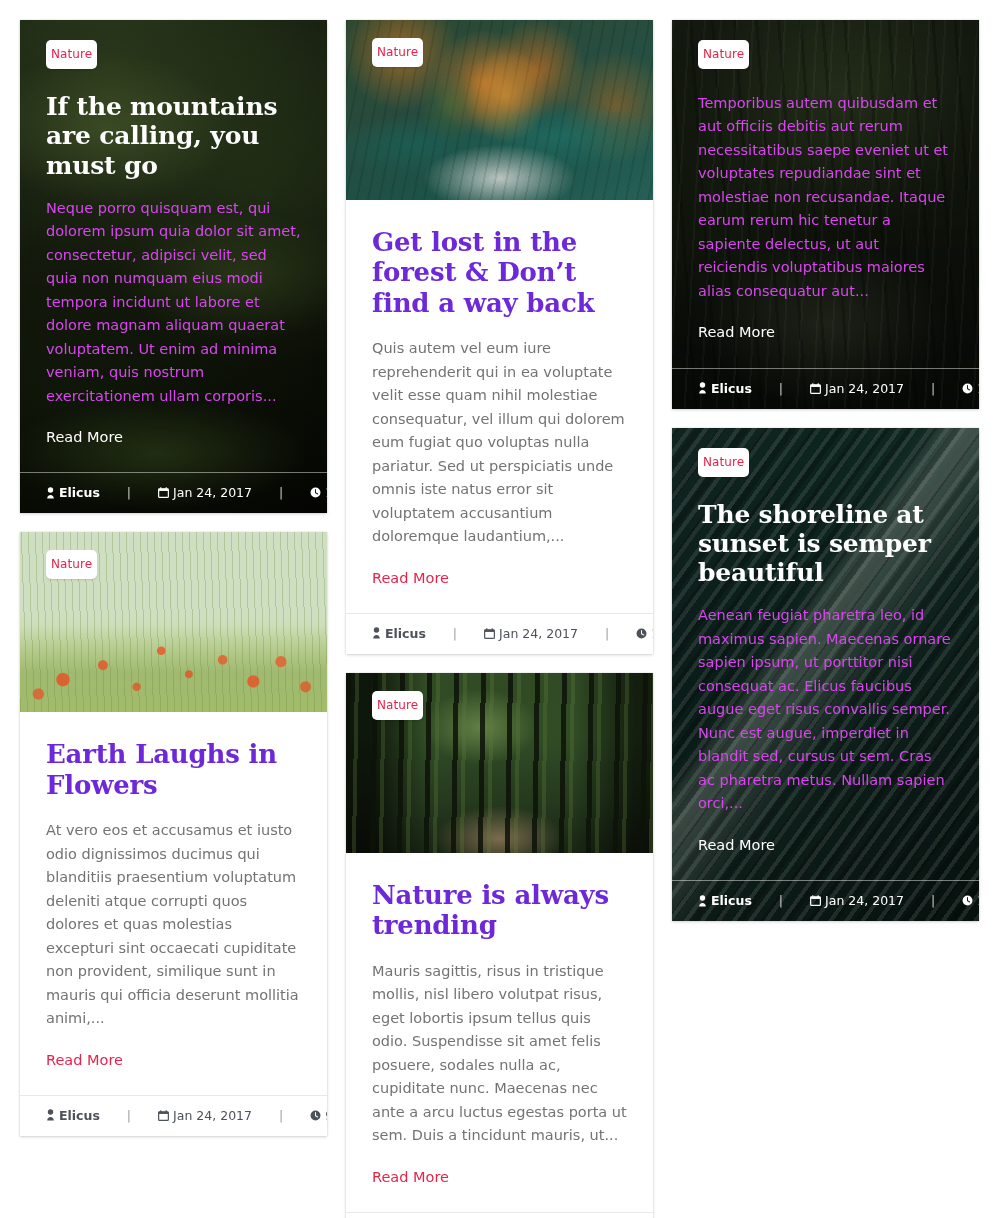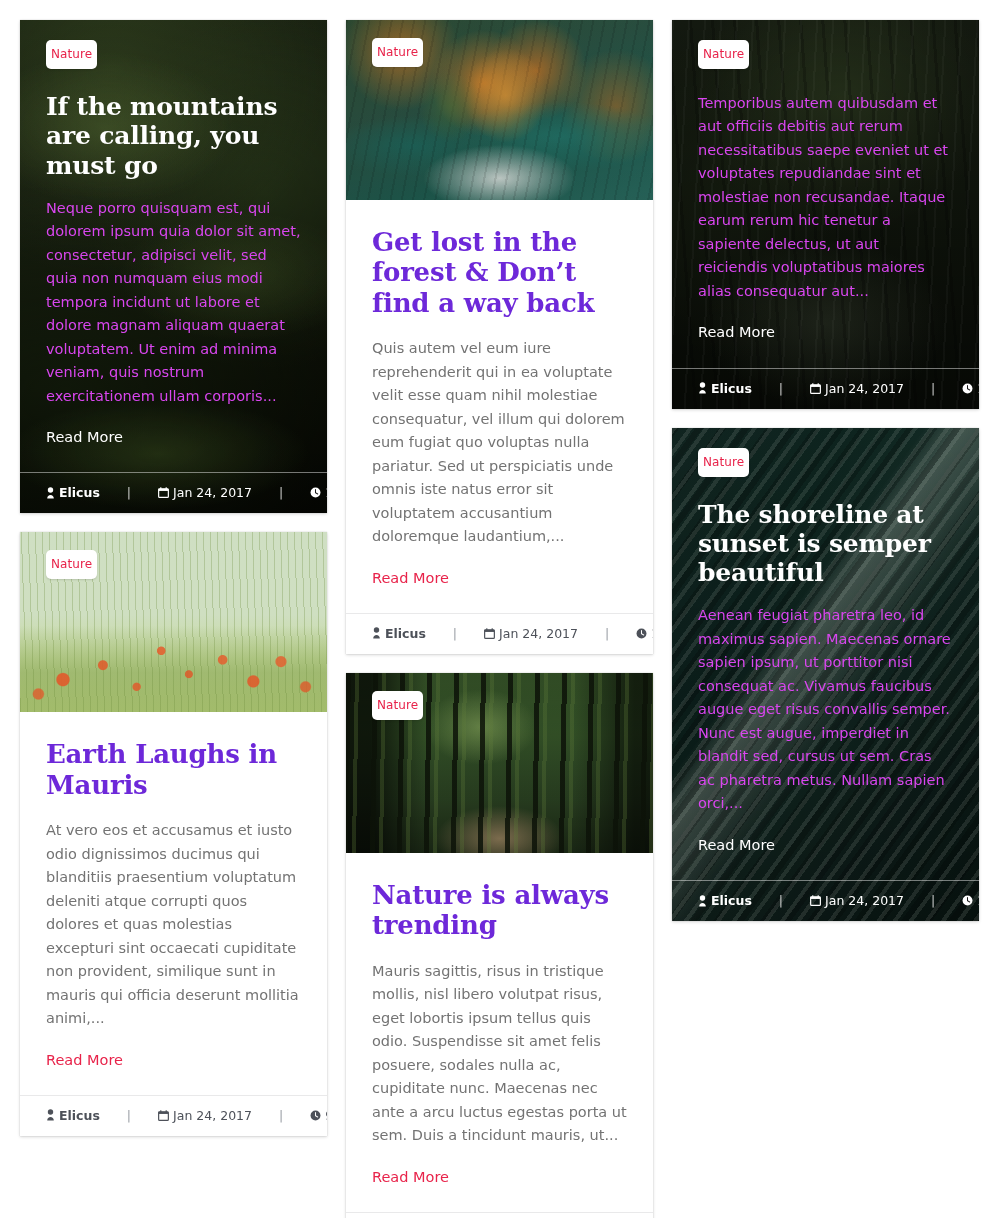--- a/index.html
+++ b/index.html
@@ -277,21 +277,21 @@
         </div>
       </article>
 
       <article class="card">
         <div class="media art-poppy">
           <div class="badge-wrap">
             <span class="badge">Nature</span>
           </div>
         </div>
         <div class="body">
-          <h2 class="title">Earth Laughs in Mauris</h2>
+          <h2 class="title">Earth Laughs in Flowers</h2>
           <p class="excerpt">At vero eos et accusamus et iusto odio dignissimos ducimus qui blanditiis praesentium voluptatum deleniti atque corrupti quos dolores et quas molestias excepturi sint occaecati cupiditate non provident, similique sunt in mauris qui officia deserunt mollitia animi,...</p>
           <a class="readmore" href="#">Read More</a>
         </div>
         <div class="meta">
           <span class="item">
             <span class="ic">
               <svg width="9" height="12" viewBox="0 0 9 12">
                   <circle cx="4.5" cy="3" r="2.7" fill="currentColor"></circle>
                   <path d="M1.2 11.6c0-2.2 1.5-3.6 3.3-3.6s3.3 1.4 3.3 3.6z" fill="currentColor"></path>
                 </svg>
@@ -444,21 +444,21 @@
       </article>
 
       <article class="card dark">
         <div class="bg art-shore"></div>
         <div class="inner">
           <div style="position:absolute;left:26px;top:20px;z-index:6;">
             <span class="badge">Nature</span>
           </div>
           <div class="body">
             <h2 class="title">The shoreline at sunset is semper beautiful</h2>
-            <p class="excerpt">Aenean feugiat pharetra leo, id maximus sapien. Maecenas ornare sapien ipsum, ut porttitor nisi consequat ac. Vivamus faucibus augue eget risus convallis semper. Nunc est augue, imperdiet in blandit sed, cursus ut sem. Cras ac pharetra metus. Nullam sapien orci,...</p>
+            <p class="excerpt">Aenean feugiat pharetra leo, id maximus sapien. Maecenas ornare sapien ipsum, ut porttitor nisi consequat ac. Elicus faucibus augue eget risus convallis semper. Nunc est augue, imperdiet in blandit sed, cursus ut sem. Cras ac pharetra metus. Nullam sapien orci,...</p>
             <a class="readmore" href="#">Read More</a>
           </div>
           <div class="meta">
             <span class="item">
               <span class="ic">
                 <svg width="9" height="12" viewBox="0 0 9 12">
                     <circle cx="4.5" cy="3" r="2.7" fill="currentColor"></circle>
                     <path d="M1.2 11.6c0-2.2 1.5-3.6 3.3-3.6s3.3 1.4 3.3 3.6z" fill="currentColor"></path>
                   </svg>
               </span>

